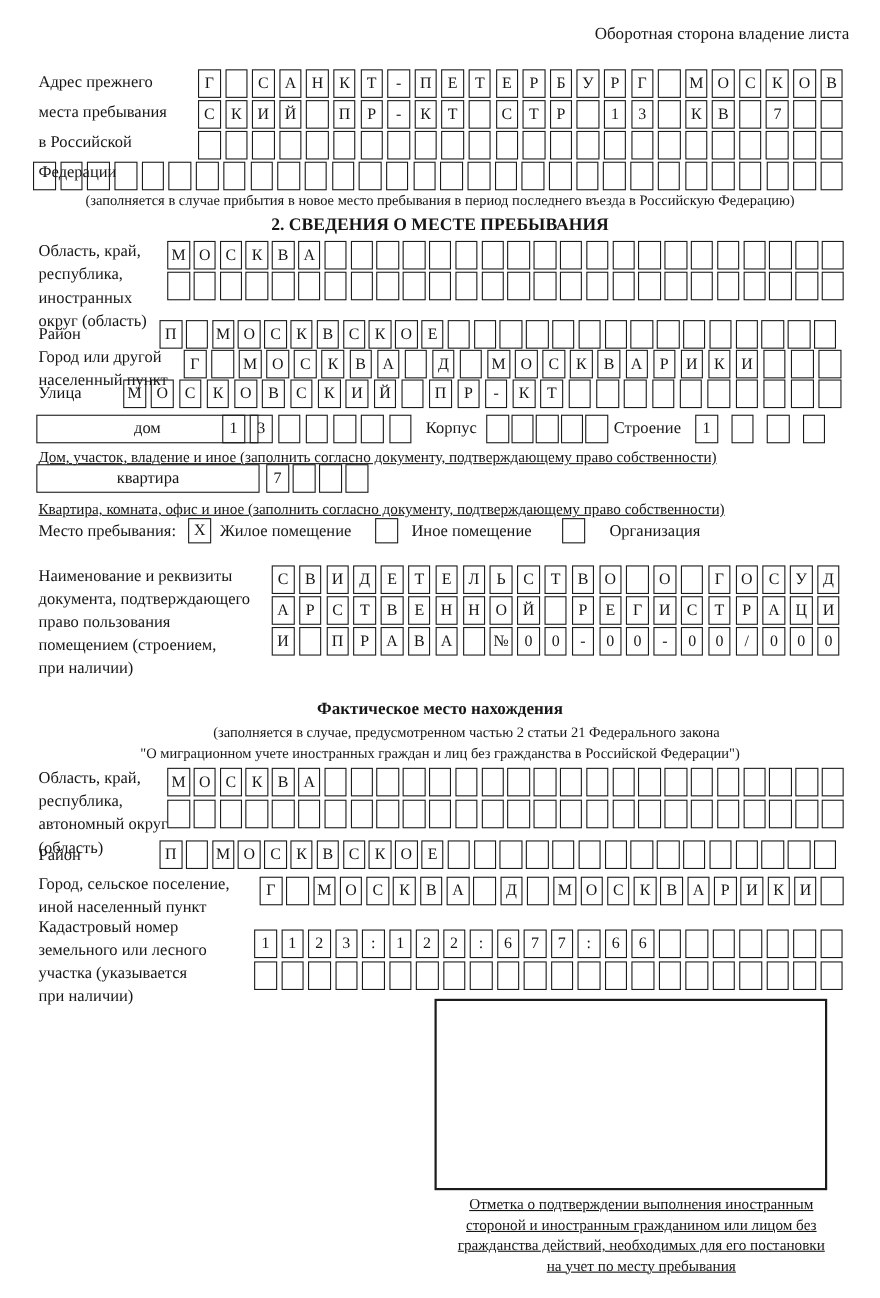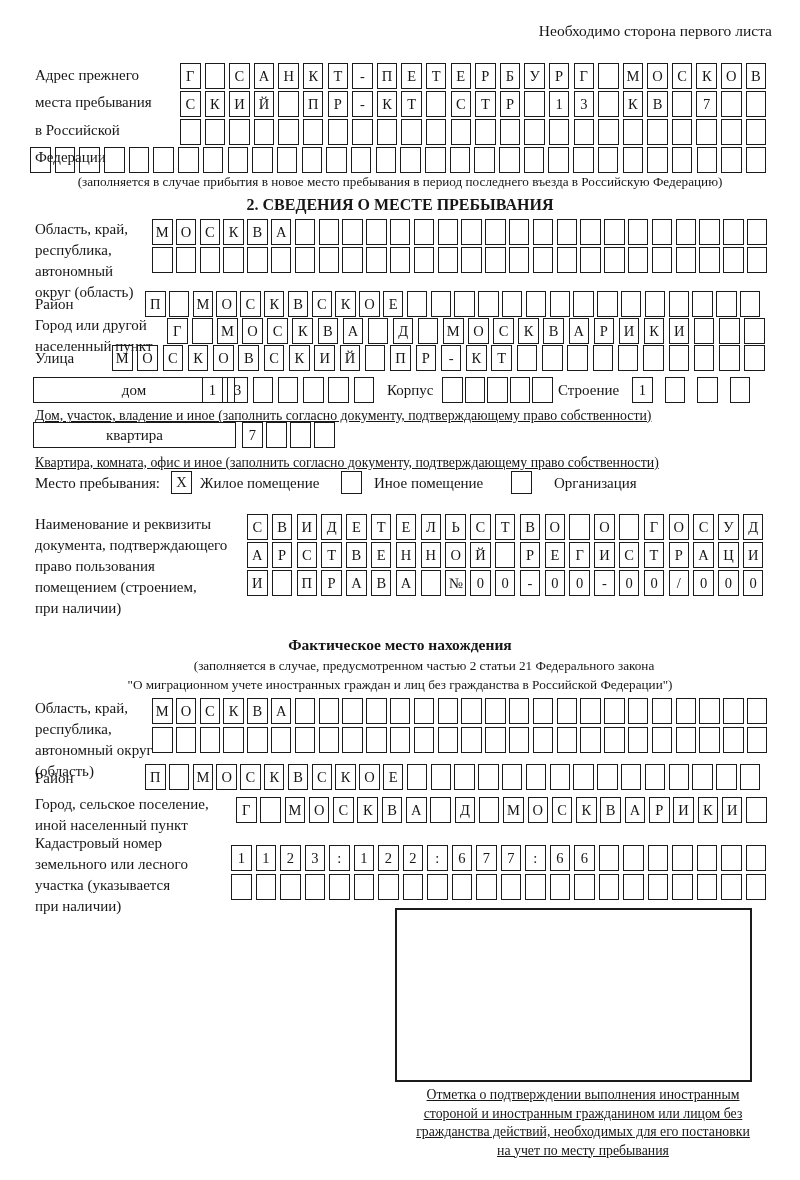--- a/index.html
+++ b/index.html
@@ -21,21 +21,21 @@
   .center{text-align:center;}
   .bold{font-weight:bold;}
   .fullw{left:0;width:800px;}
   .cap{font-size:13.8px;line-height:18.5px;text-decoration:underline;}
 </style>
 </head>
 <body>
 
 <div class="page">
 
-  <div class="abs" style="top:22px;right:28px;font-size:15.5px;">Необходимо сторона первого листа</div>
+  <div class="abs" style="top:22px;right:28px;font-size:15.5px;">Оборотная сторона владение листа</div>
 
   <div class="abs lbl-wide" style="left:35px;top:62px;">
     <div>Адрес прежнего</div>
     <div>места пребывания</div>
     <div>в Российской</div>
     <div>Федерации</div>
   </div>
 
   <div class="cellrow gap41" style="left:180px;top:63px;">
       <span class="cell">Г</span>
@@ -148,21 +148,21 @@
       <span class="cell"></span>
     </div>
 
   <div class="abs note center fullw" style="top:174px;">(заполняется в случае прибытия в новое место пребывания в период последнего въезда в Российскую Федерацию)</div>
 
   <div class="abs center fullw bold" style="top:196px;font-size:16px;">2. СВЕДЕНИЯ О МЕСТЕ ПРЕБЫВАНИЯ</div>
 
   <div class="abs lbl" style="left:35px;top:219px;">
     <div>Область, край,</div>
     <div>республика,</div>
-    <div>автономный</div>
+    <div>иностранных</div>
     <div>округ (область)</div>
   </div>
   <div class="cellrow gap33" style="left:152px;top:219px;">
       <span class="cell">М</span>
       <span class="cell">О</span>
       <span class="cell">С</span>
       <span class="cell">К</span>
       <span class="cell">В</span>
       <span class="cell">А</span>
       <span class="cell"></span>

